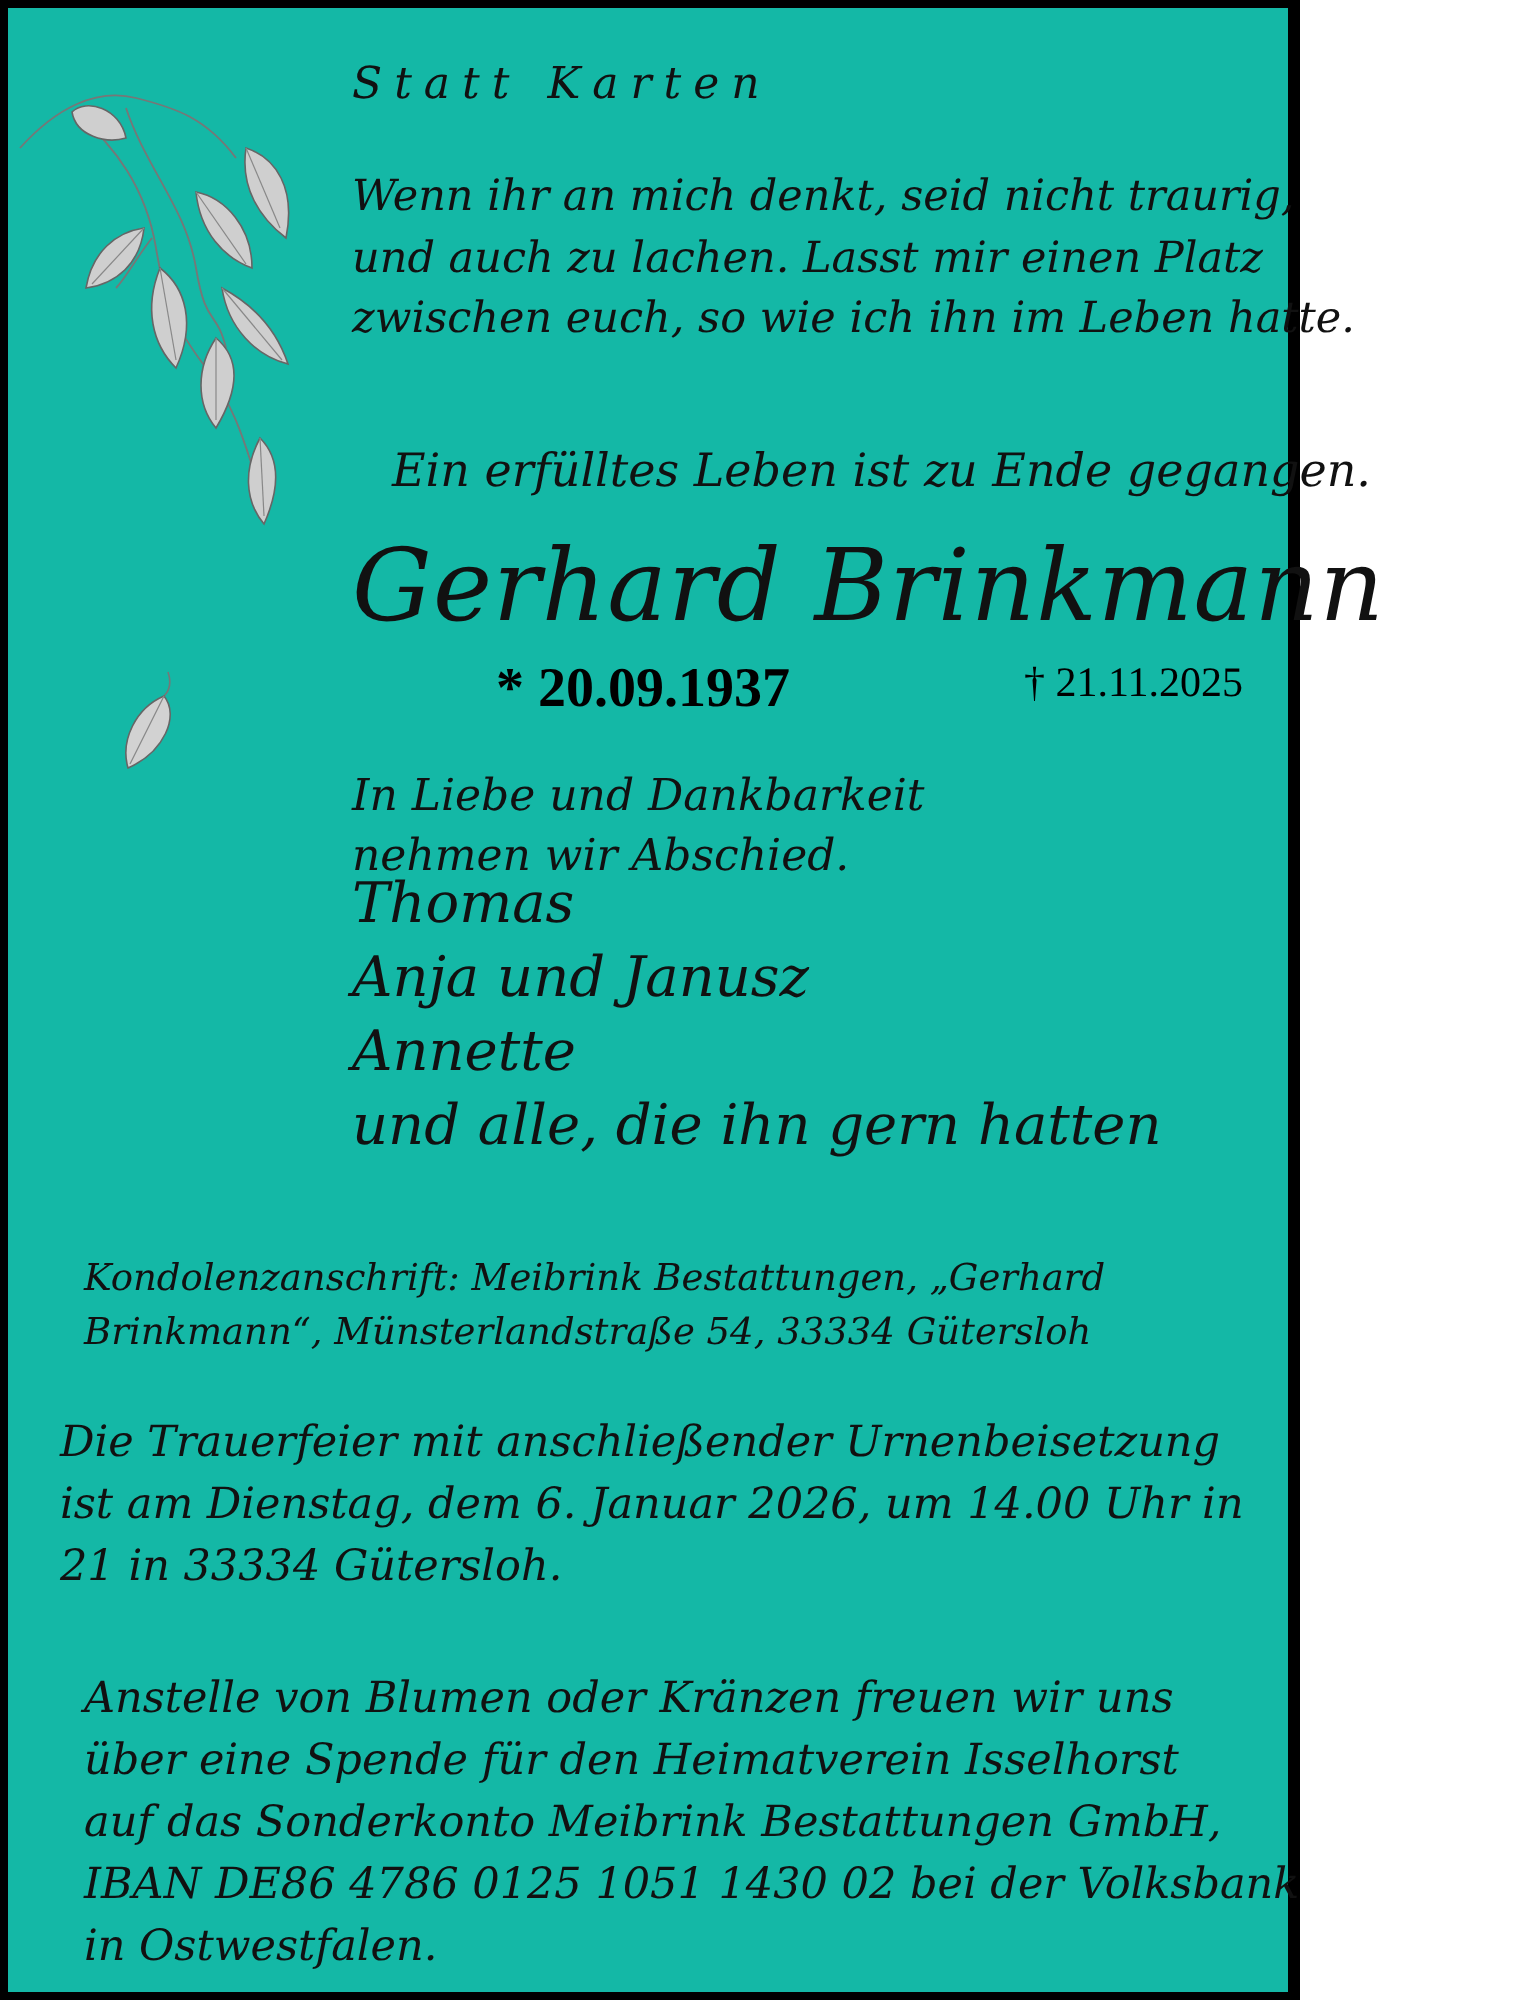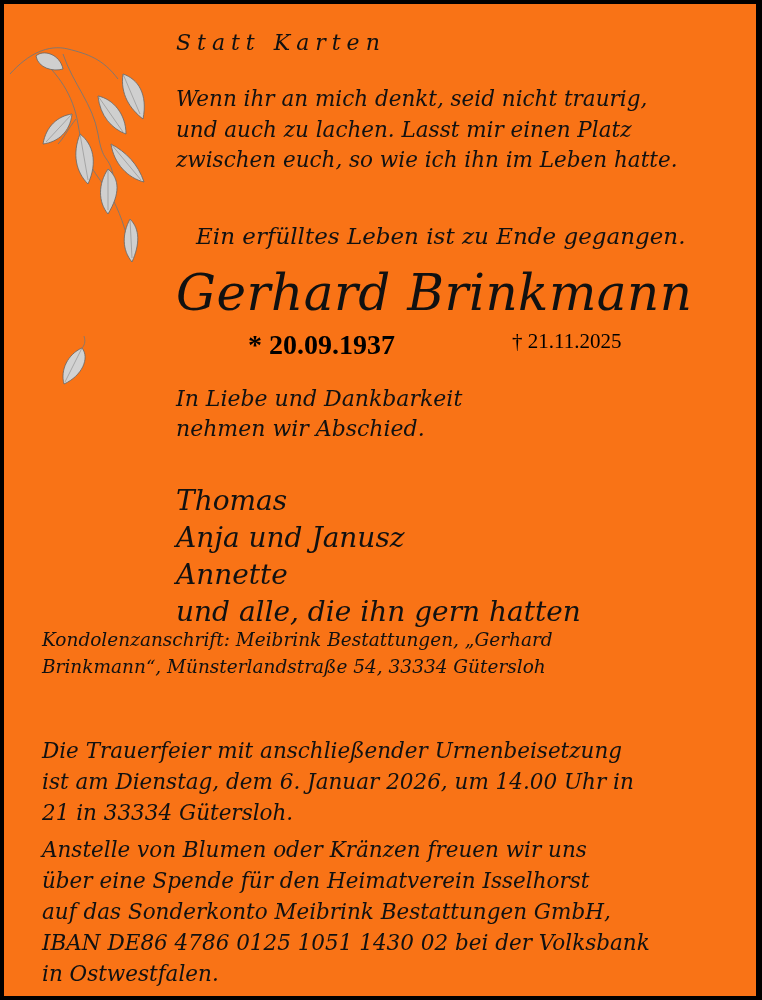--- a/index.html
+++ b/index.html
@@ -1,38 +1,38 @@
 <!DOCTYPE html>
 <html><head>
 <meta charset="utf-8">
 <style>
   html, body { margin: 0; padding: 0; background: #ffffff; }
   body { width: 762px; height: 1000px; overflow: hidden; position: relative; }
   .frame {
-    position: absolute; left: 0; top: 0; width: 762px; height: 1000px;
+    position: absolute; left: 0; top: 0; width: 650px; height: 1000px;
     box-sizing: border-box;
     border-top: 4px solid #000; border-left: 4px solid #000;
     border-bottom: 4px solid #000; border-right: 6px solid #000;
-    background: #f97316;
+    background: #14b8a6;
     padding-left: 24px;
   }
   .ital { font-family: "DejaVu Serif", "Liberation Serif", serif; font-style: italic; color: #111; }
   .abs { position: absolute; white-space: nowrap; }
 
   .statt { left: 172px; top: 26px; font-size: 22px; letter-spacing: 6px; }
   .poem { left: 172px; top: 80px; font-size: 21.5px; line-height: 30.5px; }
   .poem div { white-space: nowrap; }
   .lifeline { left: 172px; top: 219px; font-size: 23px; margin-left: 20px; }
   .name { left: 172px; top: 260px; font-size: 50px; letter-spacing: 0.5px; }
   .born { left: 244px; top: 325px; font-size: 28px; font-style: normal; font-family: "Liberation Serif", serif; font-weight: bold; }
   .died { left: 508px; top: 325px; font-size: 21px; font-style: normal; font-family: "Liberation Serif", serif; text-align: center; }
   .thanks { left: 172px; top: 380px; font-size: 22px; line-height: 30px; }
-  .mourners { left: 172px; top: 478px; font-size: 28px; line-height: 37px; }
+  .mourners { left: 172px; top: 429px; font-size: 28px; line-height: 37px; }
   .condolence { left: 38px; top: 622px; font-size: 18.5px; line-height: 27px; }
-  .ceremony { left: 38px; top: 702px; width: 690px; font-size: 21.5px; line-height: 31px; white-space: normal; margin-top: 29px; }
+  .ceremony { left: 26px; top: 702px; width: 690px; font-size: 21.5px; line-height: 31px; white-space: normal; }
   .ceremony div, .donation div { white-space: nowrap; display: flex; justify-content: space-between; }
   .donation { left: 38px; top: 830px; width: 690px; font-size: 21.5px; line-height: 31px; white-space: normal; }
   .last-line { justify-content: flex-start !important; }
 
   .leaves { position: absolute; left: 4px; top: 30px; width: 150px; height: 240px; }
   .leaf-small { position: absolute; left: 52px; top: 328px; width: 40px; height: 60px; }
 </style>
 </head>
 <body>
 

